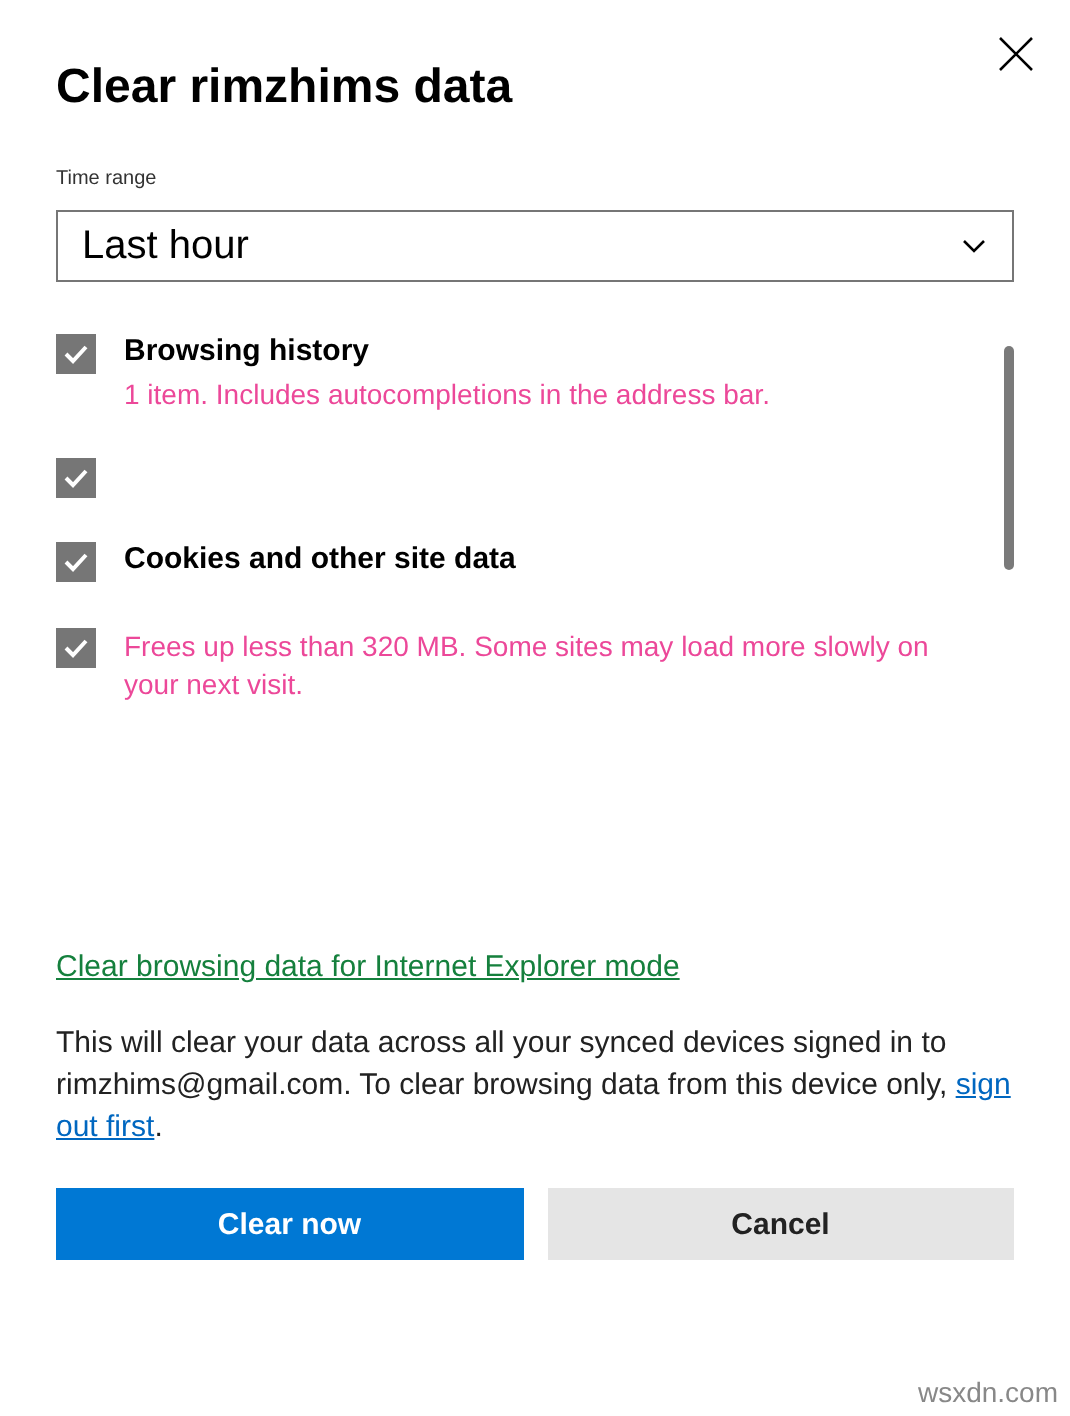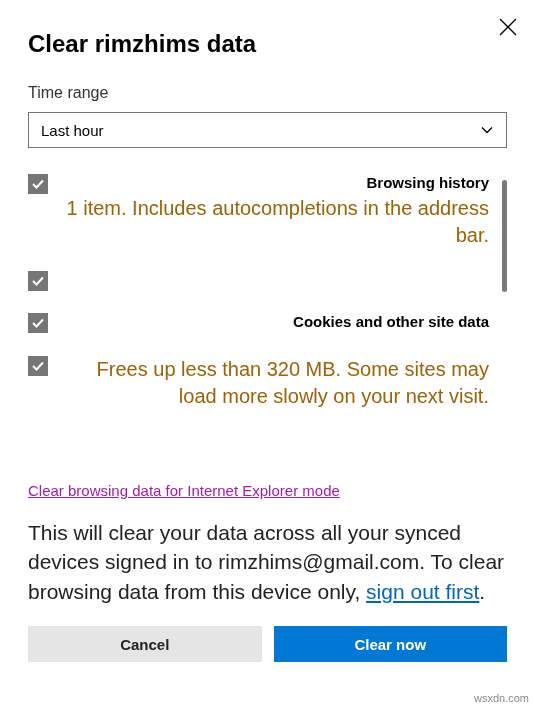--- a/index.html
+++ b/index.html
@@ -21,39 +21,39 @@
       cursor: pointer;
     }
     .close-btn svg { width: 100%; height: 100%; }
     .title {
       font-size: 24px;
       font-weight: 600;
       margin-bottom: 26px;
       margin-top: 8px;
     }
     .label {
-      font-size: 16px;
+      font-size: 10px;
       color: #333;
       margin-bottom: 10px;
     }
     .select {
       width: 100%;
       border: 1px solid #767676;
       height: 36px;
       display: flex;
       align-items: center;
       justify-content: space-between;
       padding: 0 12px;
-      font-size: 15px;
+      font-size: 20px;
       cursor: pointer;
       margin-bottom: 26px;
       text-align: center;
     }
     .chev svg { width: 14px; height: 14px; display: block; }
-    .list-wrap { position: relative; text-align: right; }
+    .list-wrap { position: relative; }
     .list {
       height: 276px;
       overflow: hidden;
       padding-right: 18px;
     }
     .scrollbar {
       position: absolute;
       right: 0;
       top: 6px;
       width: 5px;
@@ -78,34 +78,34 @@
       margin-top: 0px;
     }
     .cb svg { width: 14px; height: 14px; display: block; }
     .item-text { flex: 1; }
     .item-title {
       font-size: 15px;
       font-weight: 600;
       margin-bottom: 4px;
     }
     .item-desc {
-      font-size: 20px;
-      color: #a16207;
+      font-size: 14px;
+      color: #ec4899;
       line-height: 1.35;
     }
     .link {
-      color: #a21caf;
+      color: #15803d;
       text-decoration: underline;
       font-size: 15px;
       cursor: pointer;
       display: inline-block;
       margin-top: 32px;
     }
     .sync-text {
-      font-size: 21px;
+      font-size: 15px;
       color: #222;
       line-height: 1.4;
       margin-top: 18px;
     }
     .sync-text a {
       color: #0067c0;
       text-decoration: underline;
       cursor: pointer;
     }
     .buttons {
@@ -123,21 +123,21 @@
       font-weight: 600;
       cursor: pointer;
       border: none;
     }
     .btn-primary { background: #0078d4; color: #fff; }
     .btn-secondary { background: #e5e5e5; color: #222; }
     .watermark {
       position: absolute;
       bottom: 4px;
       right: 6px;
-      font-size: 11px;
+      font-size: 14px;
       color: #888;
     }
   </style>
 </head>
 <body>
 
 
 
 <div class="close-btn">
   <svg viewBox="0 0 18 18">
@@ -204,20 +204,20 @@
   <div class="scrollbar"></div>
 </div>
 
 <a class="link">Clear browsing data for Internet Explorer mode</a>
 
 <p class="sync-text">
   <span>This will clear your data across all your synced devices signed in to rimzhims@gmail.com. To clear browsing data from this device only, </span><a>sign out first</a><span>.</span>
 </p>
 
 <div class="buttons">
+  <button class="btn btn-primary">Clear now</button>
   <button class="btn btn-secondary">Cancel</button>
-  <button class="btn btn-primary">Clear now</button>
 </div>
 
 <div class="watermark">wsxdn.com</div>
 
 
 
 
 </body></html>

